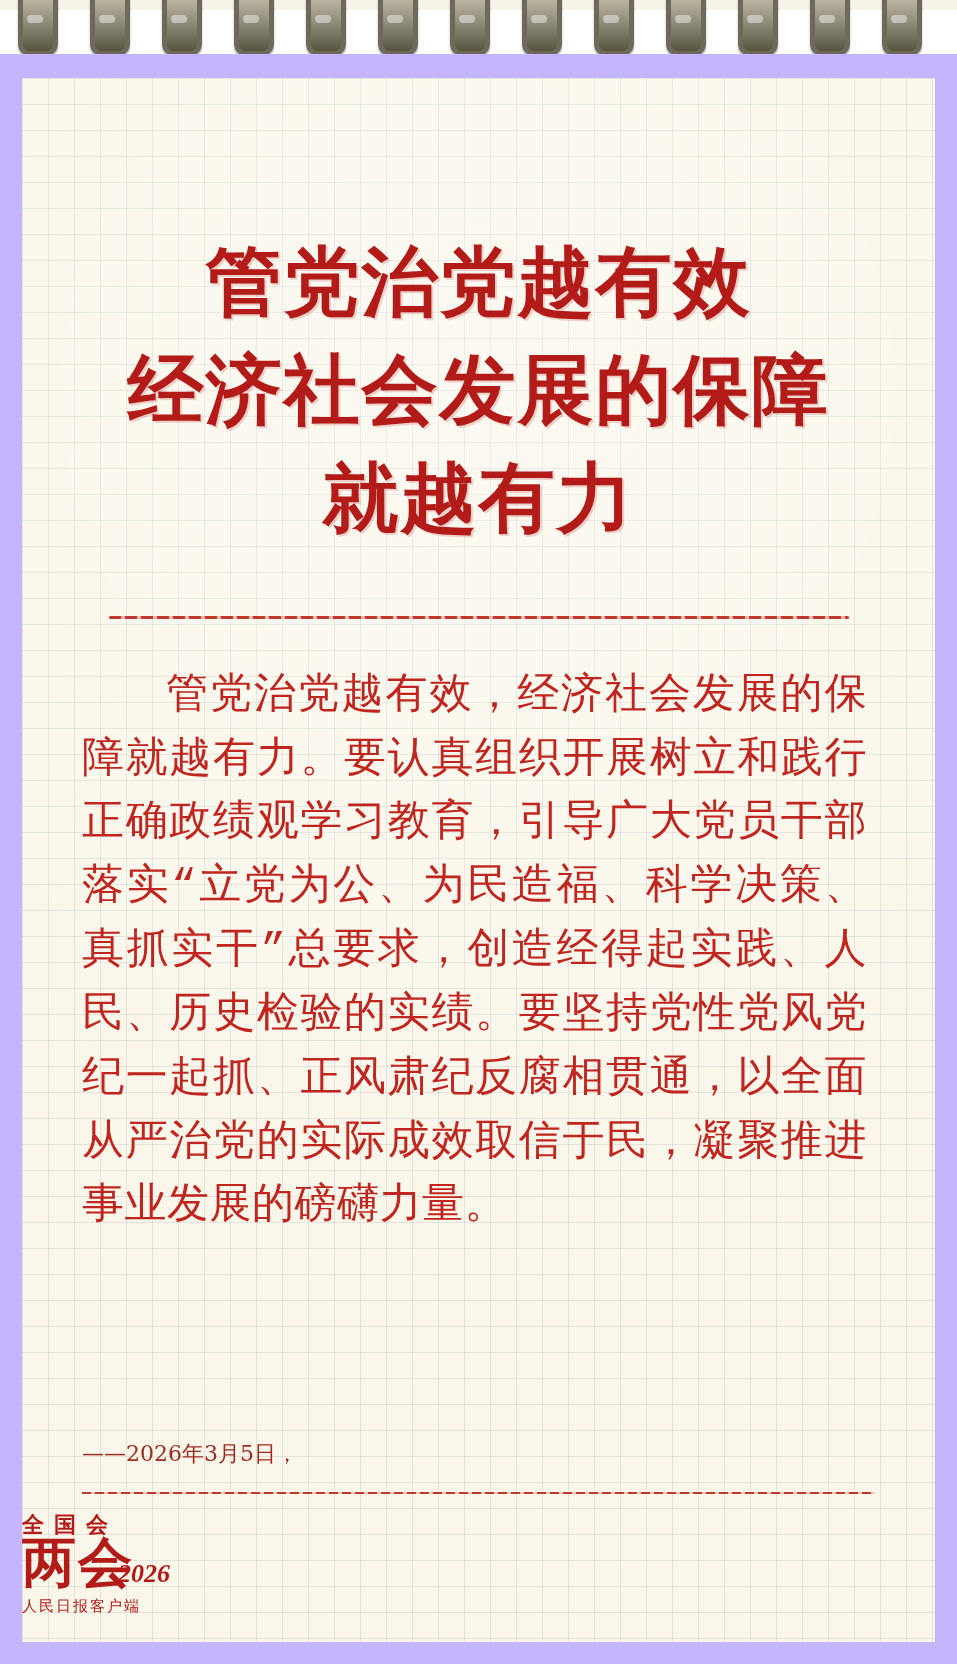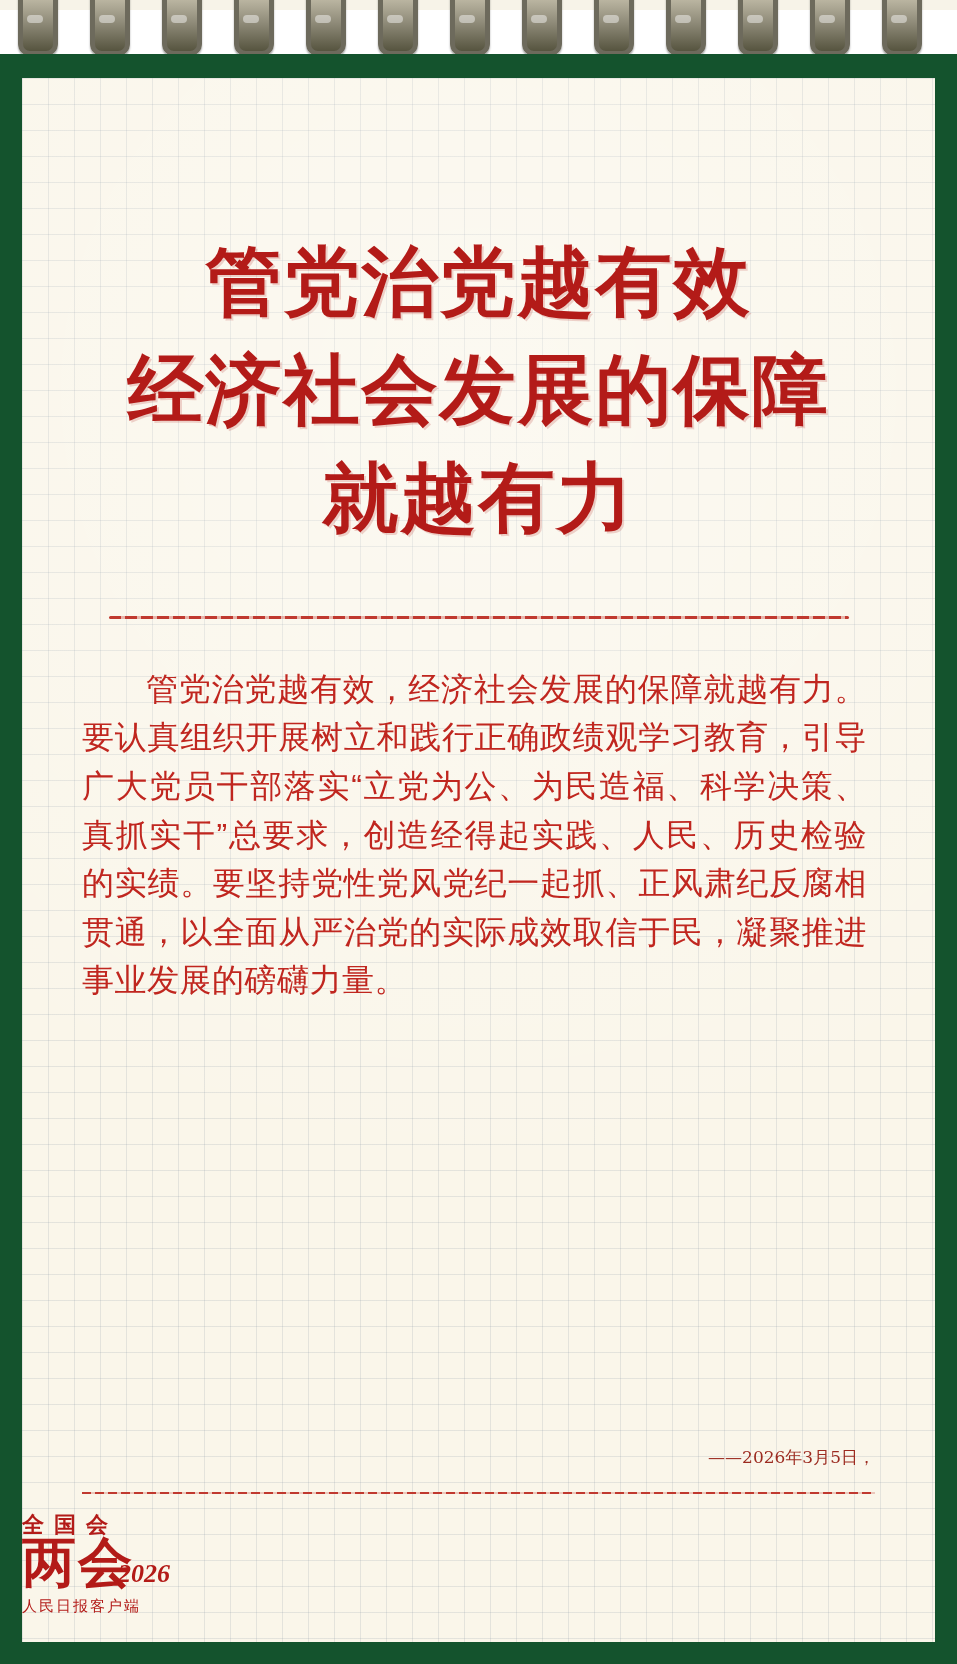--- a/index.html
+++ b/index.html
@@ -49,21 +49,21 @@
     background: rgba(255,255,255,.45);
     border-radius: 4px;
   }
 
   
   .page {
     position: absolute;
     left: 0; top: 54px;
     width: 957px;
     height: 1610px;
-    background: #14532d;
+    background: #c4b5fd;
     box-sizing: border-box;
     padding: 24px 22px 22px 22px;
   }
   .sheet {
     position: relative;
     width: 100%;
     height: 100%;
     background-color: #faf6ea;
     background-image:
       linear-gradient(to right, rgba(150,160,170,.22) 1px, transparent 1px),
@@ -110,38 +110,38 @@
     background: repeating-linear-gradient(to right,
         #c0392f 0px, #c0392f 12px, rgba(192,57,47,.35) 12px, rgba(192,57,47,.35) 16px);
     border-radius: 2px;
   }
 
   
   .body-text {
     position: relative;
     margin: 46px 8px 0 0;
     color: #c0261f;
-    font-family: Liberation Sans, sans-serif;
-    font-size: 32px;
+    font-family: Liberation Mono, monospace;
+    font-size: 42px;
     line-height: 1.52;
     text-align: justify;
     text-justify: inter-ideograph;
     text-indent: 2em;
     letter-spacing: 0.5px;
   }
 
   
   .attrib {
     position: absolute;
     left: 60px; right: 60px;
     bottom: 170px;
-    text-align: right;
+    text-align: left;
     color: #9c2b20;
     font-family: "DejaVu Serif", "Liberation Serif", serif;
-    font-size: 17px;
+    font-size: 22px;
     line-height: 1.7;
   }
   .attrib .line1 { display: block; }
   .attrib .line2 { display: block; }
 
   .attrib-rule {
     position: absolute;
     left: 60px; right: 60px;
     bottom: 148px;
     height: 2px;

